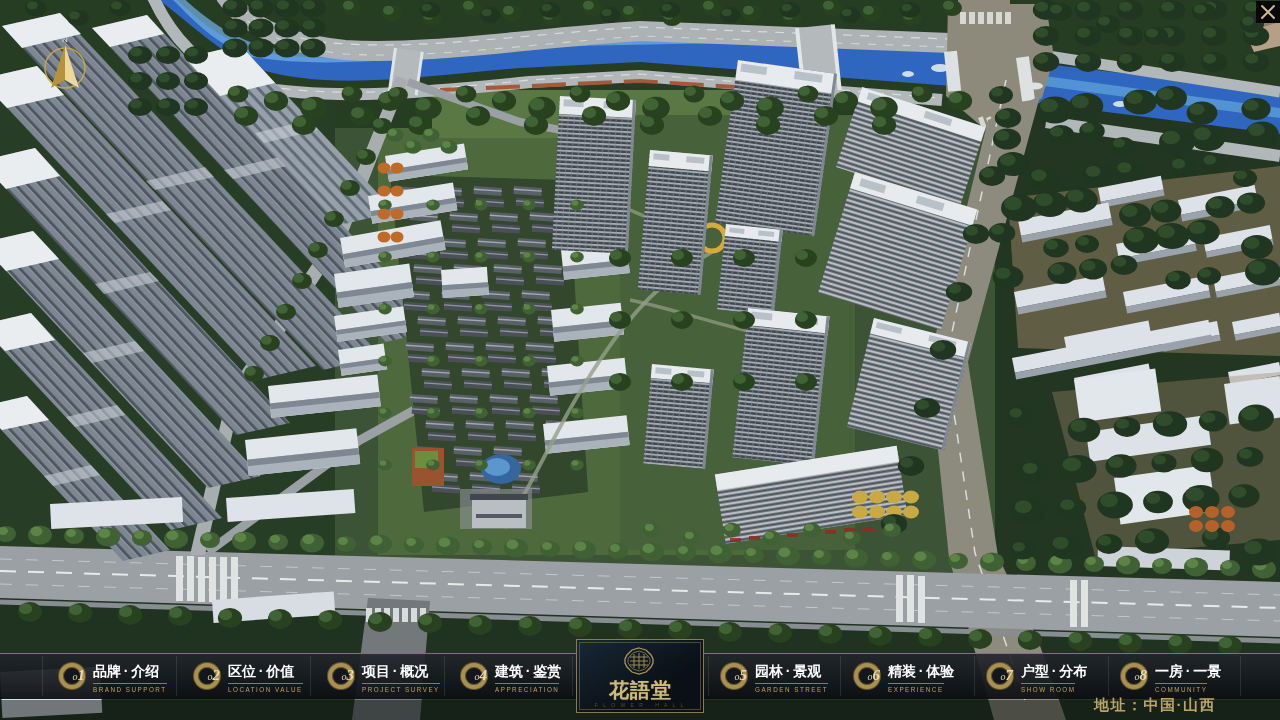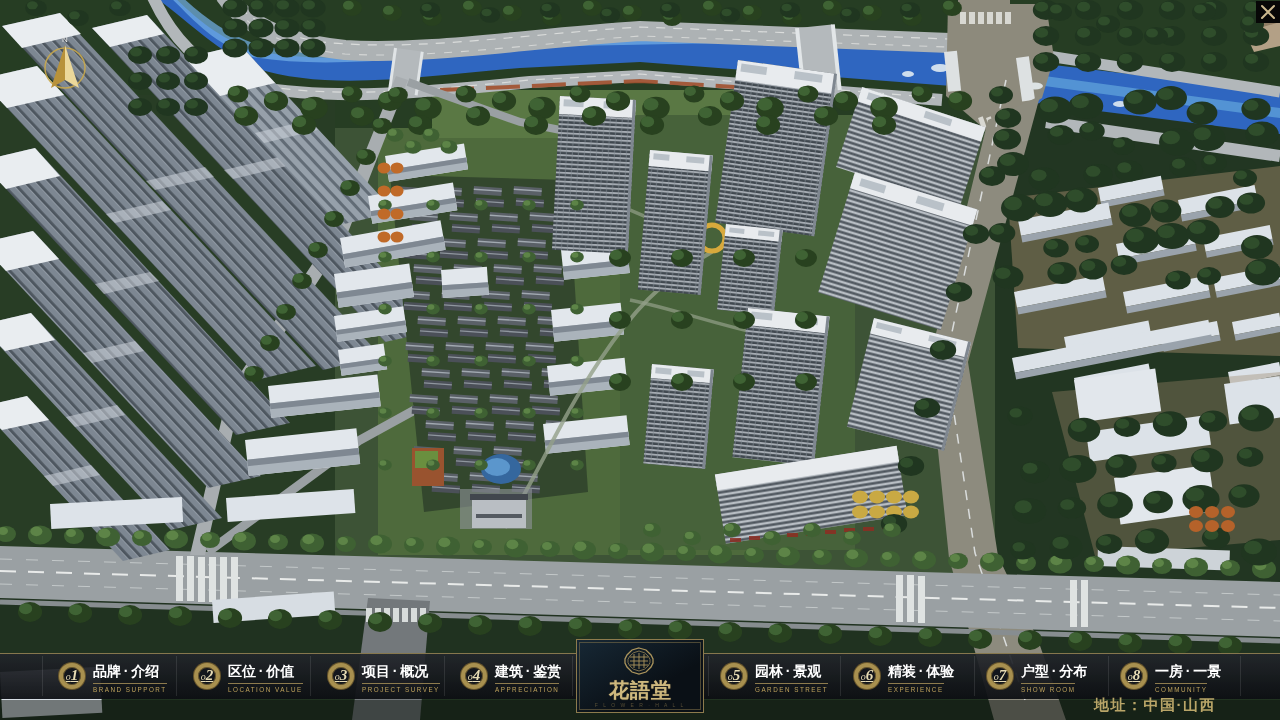--- a/index.html
+++ b/index.html
@@ -5,21 +5,21 @@
   html,body{margin:0;padding:0;background:#000;}
   .stage{position:relative;width:1280px;height:720px;overflow:hidden;font-family:"Liberation Sans",sans-serif;background:#3d5336;}
   .scene{position:absolute;left:0;top:0;}
   .navbar{position:absolute;left:0;top:653px;width:1280px;height:45px;
     background:linear-gradient(180deg,rgba(34,37,43,.9),rgba(12,14,18,.95));
     border-top:1px solid rgba(165,145,92,.8);z-index:3;}
   .navitem{position:absolute;top:653px;height:45px;z-index:4;}
   .sep{position:absolute;top:656px;height:40px;width:1px;background:rgba(255,255,255,.10);z-index:4;}
   .ring{position:absolute;left:0;width:18px;height:18px;border-radius:50%;border:4px solid #a8904f;top:10px;
     box-shadow:inset 0 0 0 1px #67552c, 0 0 0 1px #67552c;background:#13161c;}
-  .num{position:absolute;left:0;width:26px;top:14px;text-align:center;color:#e6dbb4;font:italic 10px "Liberation Serif",serif;text-decoration:underline;}
+  .num{position:absolute;left:0;width:26px;top:14px;text-align:right;color:#e6dbb4;font:italic 10px "Liberation Serif",serif;}
   .num b{font-size:15px;font-style:italic;font-weight:bold;}
   .zh{position:absolute;left:34px;top:10px;color:#fff;font-size:14px;font-weight:bold;white-space:nowrap;}
   .en{position:absolute;left:34px;top:30px;color:#bfa35d;font-size:6.3px;letter-spacing:1.5px;white-space:nowrap;border-top:1px solid #8d7b4d;padding-top:2px;}
   .logobox{position:absolute;left:576px;top:639px;width:128px;height:74px;
     background:linear-gradient(150deg,#172835,#0a1016 65%);border:1px solid #8d7b4d;box-sizing:border-box;z-index:5;}
   .logoinner{position:absolute;left:2px;top:2px;right:2px;bottom:2px;border:1px solid rgba(141,123,77,.5);}
   .logoname{position:absolute;left:0;top:37px;width:100%;text-align:center;color:#cdb87e;
     font:bold 20px "Liberation Serif",serif;letter-spacing:1px;text-indent:1px;text-shadow:0 0 1px #8a744a;}
   .logosub{position:absolute;left:0;top:62px;width:100%;text-align:center;color:#6b5e3e;font-size:5px;letter-spacing:2px;opacity:.8;}
   .addr{position:absolute;left:1094px;top:696px;color:#b9a568;font-size:15px;font-weight:bold;letter-spacing:1.5px;z-index:6;}

